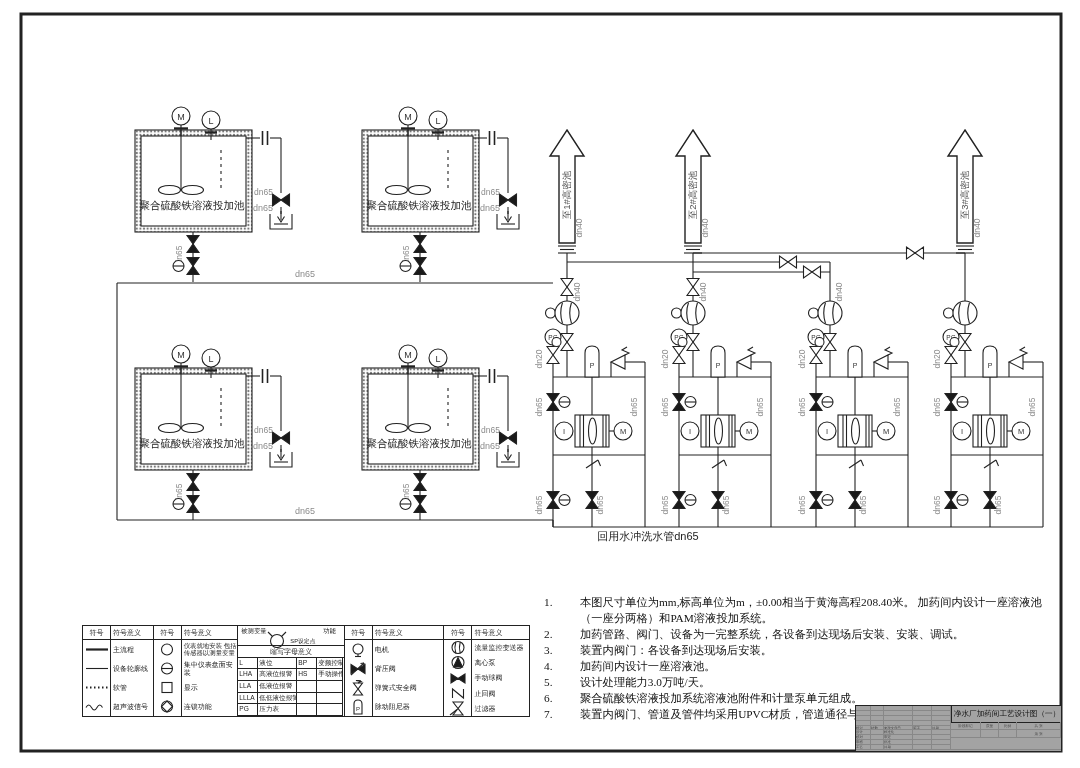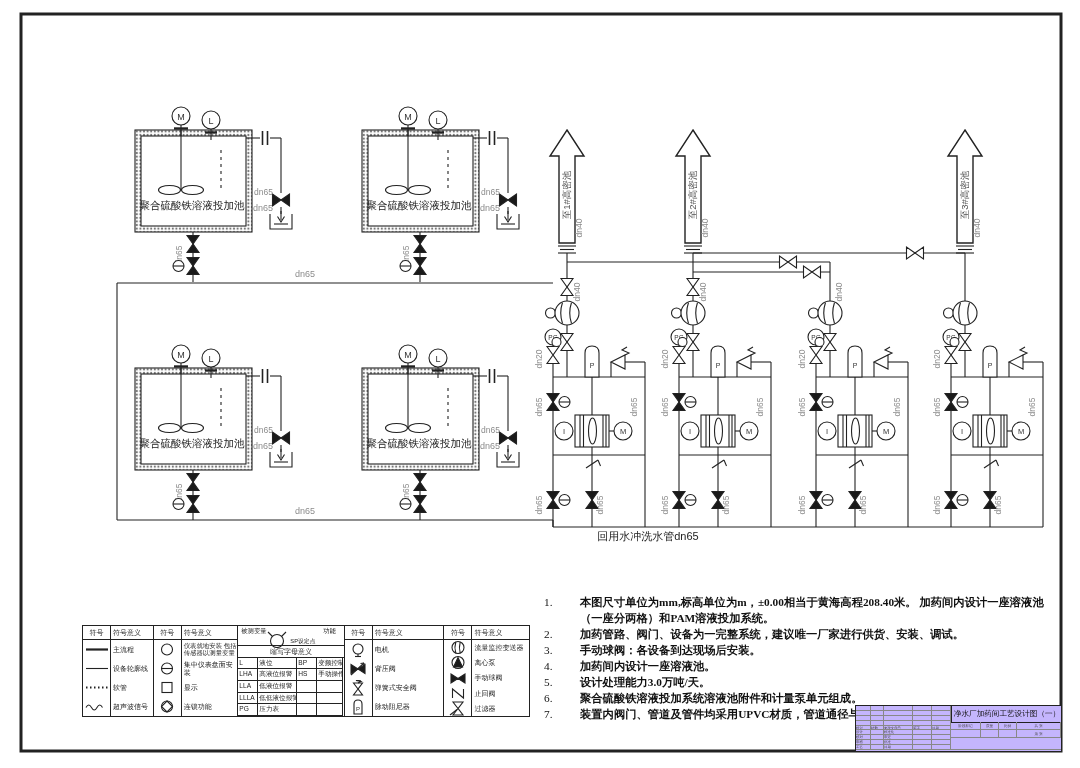--- a/index.html
+++ b/index.html
@@ -26,24 +26,24 @@
   .vb-sp{position:absolute;left:52px;top:11px;font-size:5.8px;}
   .vb-title{height:11px;border-bottom:1px solid #222;text-align:center;font-size:7px;line-height:11px;}
   .vb-grid{display:grid;grid-template-columns:20px 39px 20px 26px;font-size:6.6px;}
   .vb-grid span{height:10.7px;line-height:10.7px;border-right:.7px solid #222;border-bottom:.7px solid #222;
                 padding-left:1px;overflow:hidden;white-space:nowrap;}
   
   .notes{position:absolute;left:544px;top:594px;width:508px;z-index:1;
          font-family:"Liberation Serif",serif;font-size:11.3px;line-height:16px;color:#111;}
   .note{display:flex;}
   .note .no{flex:0 0 36px;}
-  .note .tx{flex:1;font-weight:bold;}
+  .note .tx{flex:1;}
   
   .tb{position:absolute;left:855px;top:705px;width:207px;height:47px;border:1.4px solid #222;
-      background:#c4b5fd;z-index:3;color:#444;box-sizing:border-box;}
+      background:#a3a3a3;z-index:3;color:#444;box-sizing:border-box;}
   .tb-title{position:absolute;left:95px;top:0;width:110px;height:16px;border-left:1px solid #222;
             border-bottom:1px solid #222;display:flex;align-items:center;justify-content:center;
             font-size:7.6px;color:#111;white-space:nowrap;}
   .tb-grid{position:absolute;left:0;top:0;width:95px;height:44px;display:grid;
            grid-template-columns:15px 13px 29px 19px 19px;grid-auto-rows:4.88px;font-size:3.4px;}
   .tb-grid span{border-right:.5px solid #888;border-bottom:.5px solid #888;overflow:hidden;
                 line-height:4.8px;white-space:nowrap;}
   .tb-right{position:absolute;left:95px;top:16px;width:110px;height:28px;display:grid;
             grid-template-columns:30px 18px 18px 1fr;grid-template-rows:8px 8px 1fr;font-size:3.6px;}
   .tb-right span{border-right:.5px solid #888;border-bottom:.5px solid #888;overflow:hidden;
@@ -467,25 +467,25 @@
   </div>
 </div>
 
 <div class="notes">
   <div class="note">
         <span class="no">1.</span>
         <span class="tx">本图尺寸单位为mm,标高单位为m，±0.00相当于黄海高程208.40米。 加药间内设计一座溶液池（一座分两格）和PAM溶液投加系统。</span>
       </div>
   <div class="note">
         <span class="no">2.</span>
-        <span class="tx">加药管路、阀门、设备为一完整系统，建议唯一厂家进行供货、安装、调试。</span>
+        <span class="tx">加药管路、阀门、设备为一完整系统，各设备到达现场后安装、安装、调试。</span>
       </div>
   <div class="note">
         <span class="no">3.</span>
-        <span class="tx">手动球阀：各设备到达现场后安装。</span>
+        <span class="tx">装置内阀门：各设备到达现场后安装。</span>
       </div>
   <div class="note">
         <span class="no">4.</span>
         <span class="tx">加药间内设计一座溶液池。</span>
       </div>
   <div class="note">
         <span class="no">5.</span>
         <span class="tx">设计处理能力3.0万吨/天。</span>
       </div>
   <div class="note">

